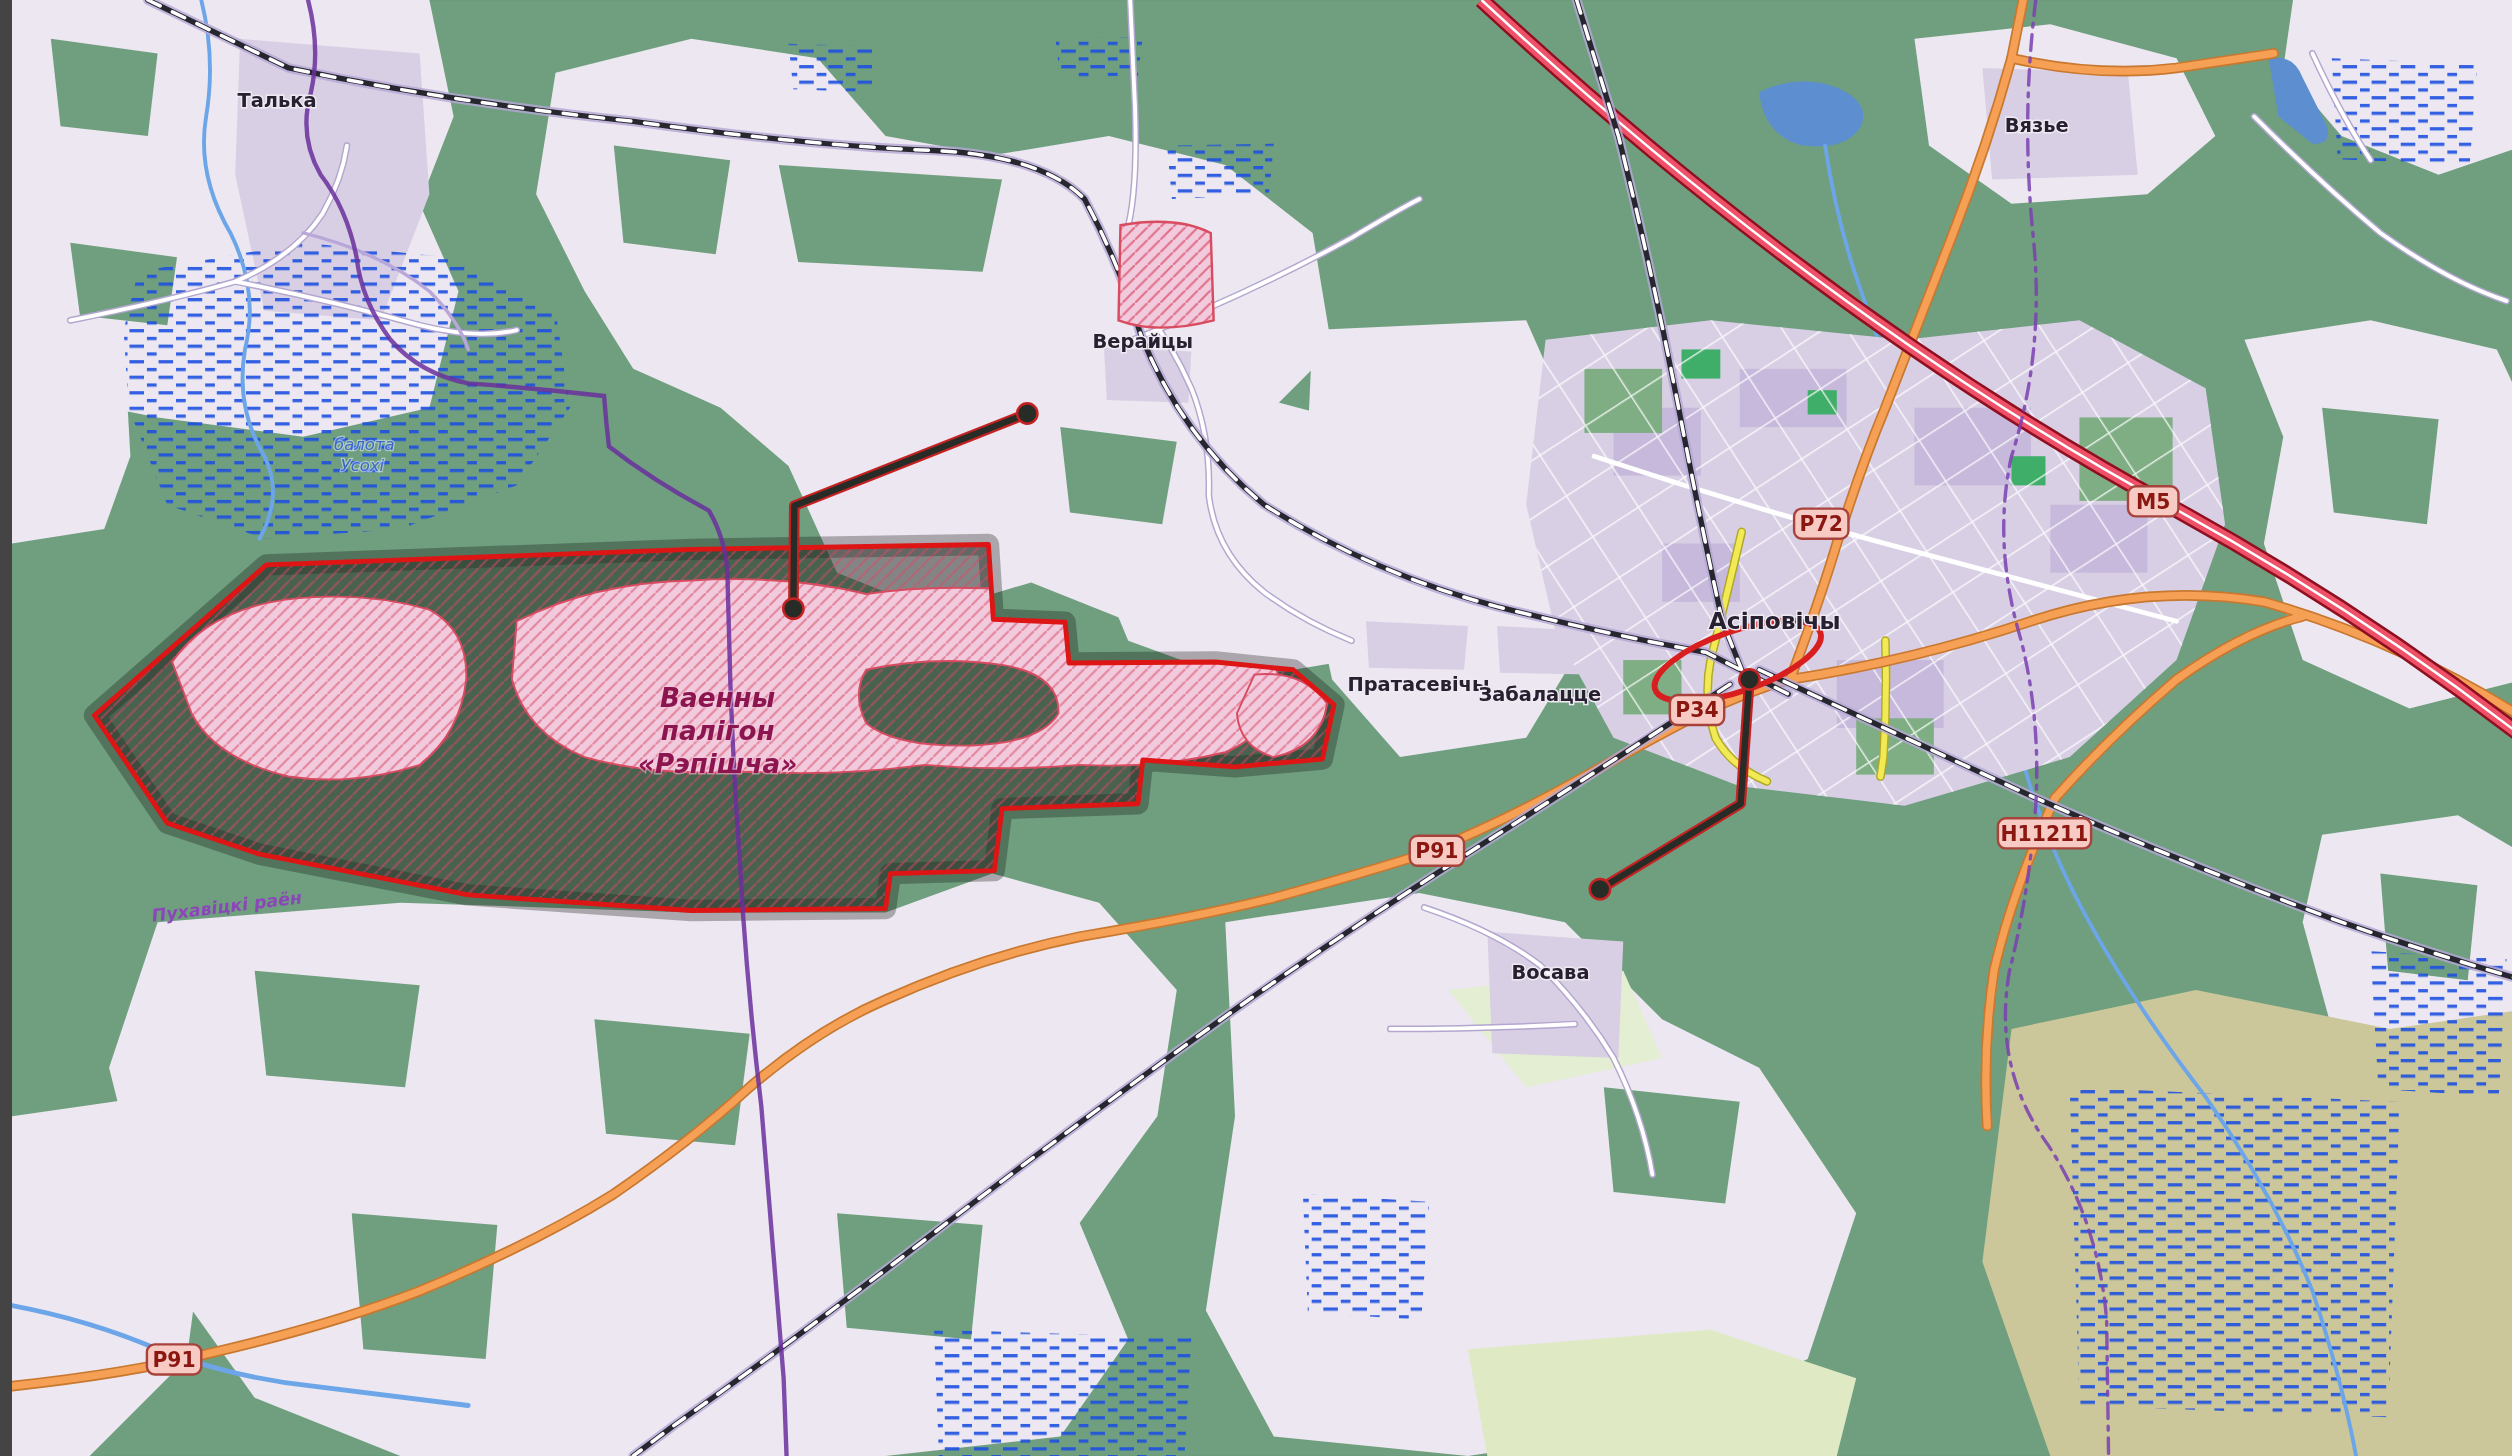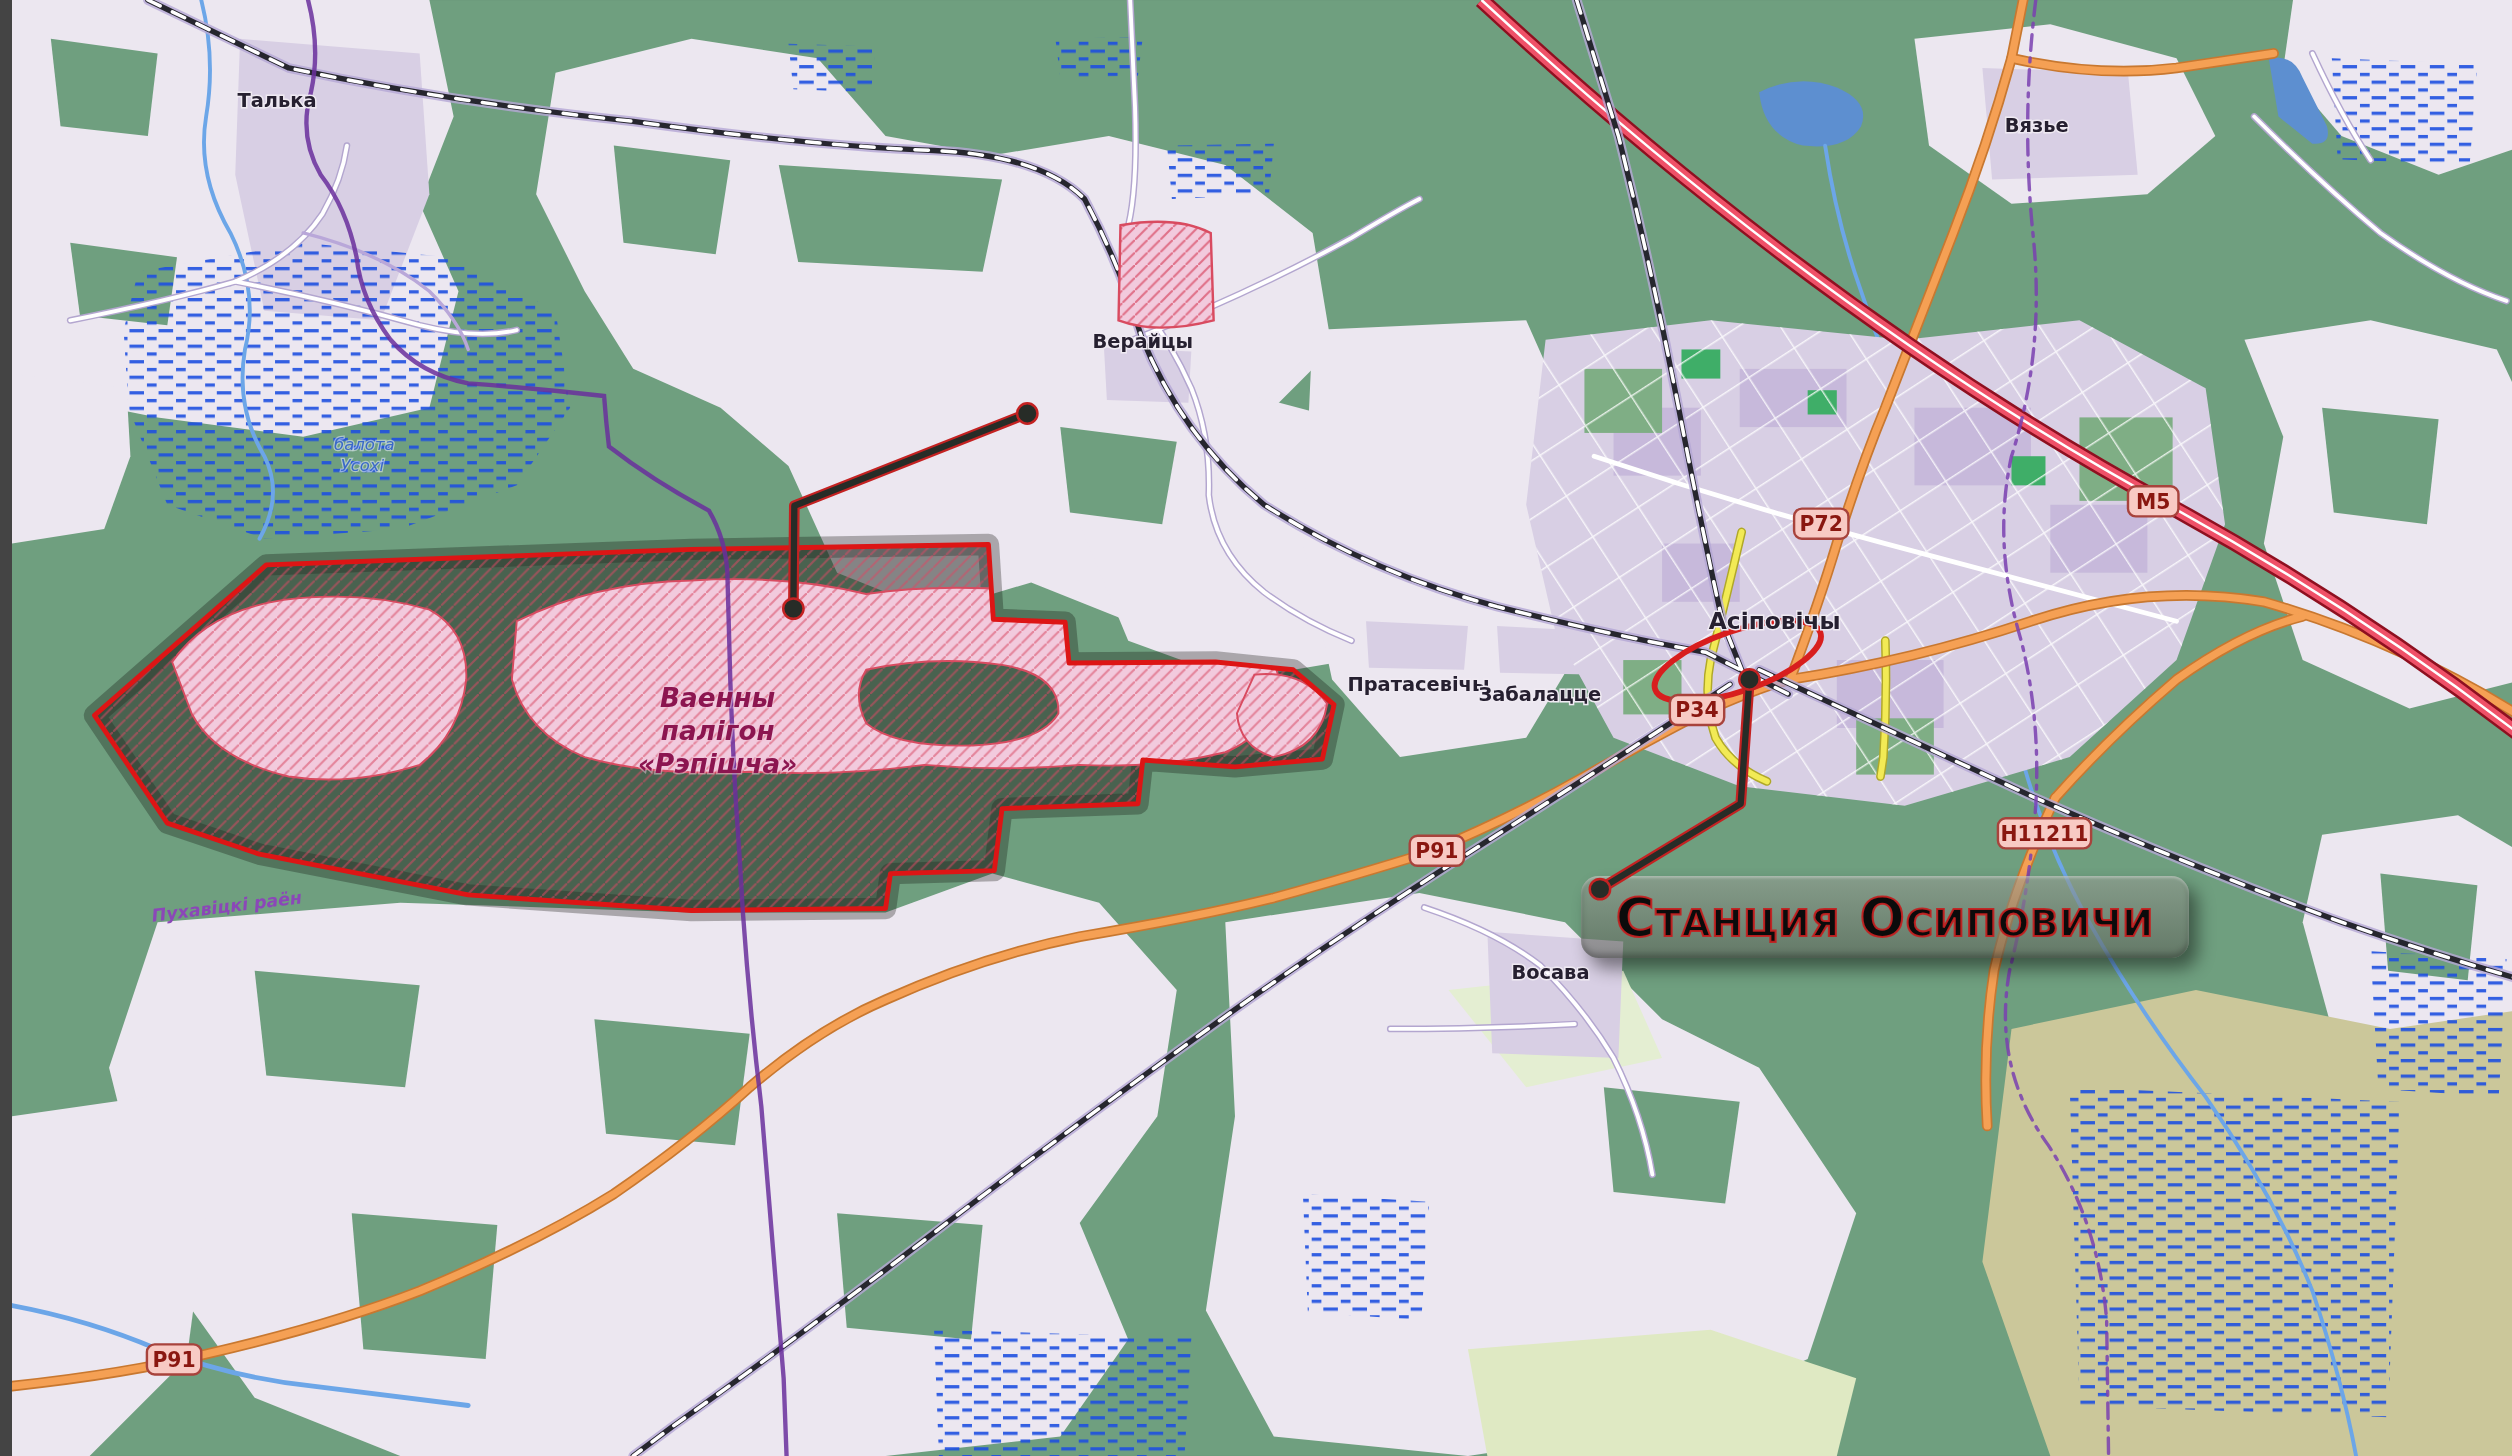--- a/index.html
+++ b/index.html
@@ -292,21 +292,20 @@
       <rect x="139" y="1385" width="56" height="31" rx="8"></rect>
       <text x="167" y="1408">Р91</text>
     </g>
     <g class="shield">
       <rect x="2046" y="843" width="96" height="31" rx="8"></rect>
       <text x="2094" y="866">Н11211</text>
     </g>
   </g>
 </svg>
 
-<div id="label-station" class="annot">Станция Осиповичи</div>
 
 <svg id="leaders" width="2512" height="1456" viewBox="0 0 2588 1500">
   <g fill="none" stroke-linejoin="round" stroke-linecap="round">
     <path d="M1046,426 L806,521 L805,627" stroke="#c42222" stroke-width="11"></path>
     <path d="M1046,426 L806,521 L805,627" stroke="#272c27" stroke-width="6.5"></path>
     <path d="M1790,700 L1781,828 L1636,916" stroke="#c42222" stroke-width="11"></path>
     <path d="M1790,700 L1781,828 L1636,916" stroke="#272c27" stroke-width="6.5"></path>
   </g>
   <g fill="#272c27" stroke="#c42222" stroke-width="2.5">
     <circle cx="1046" cy="426" r="10.5"></circle>

